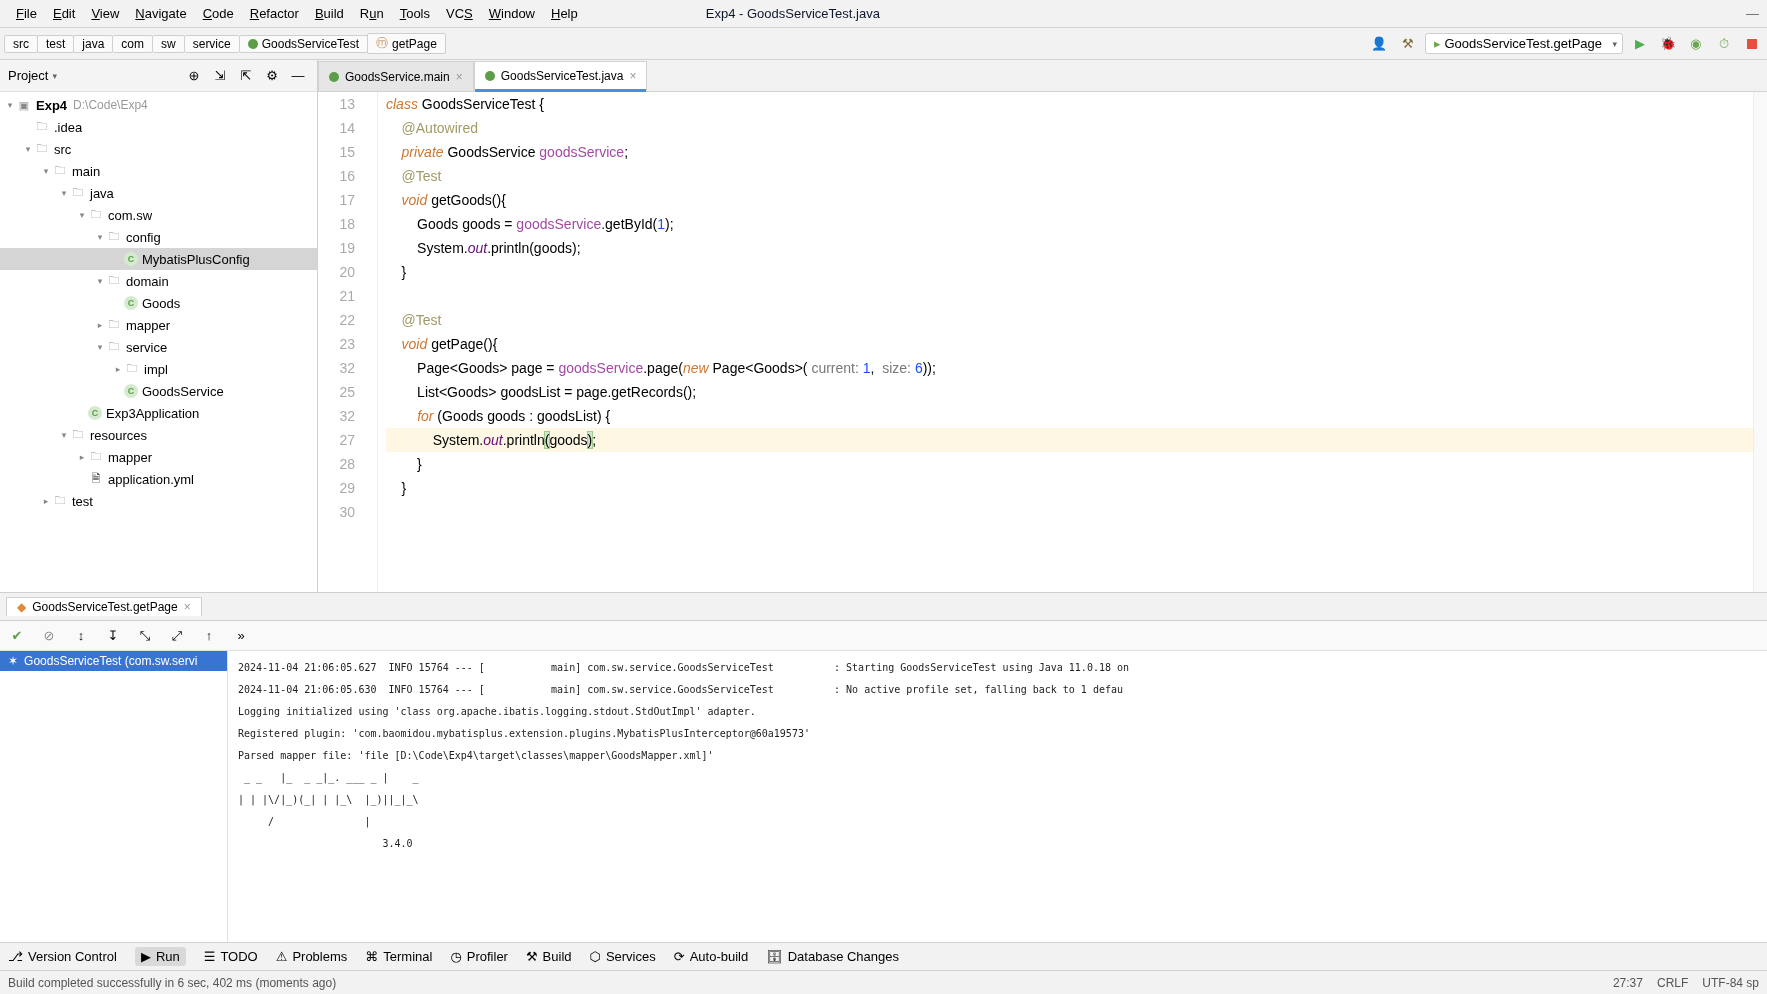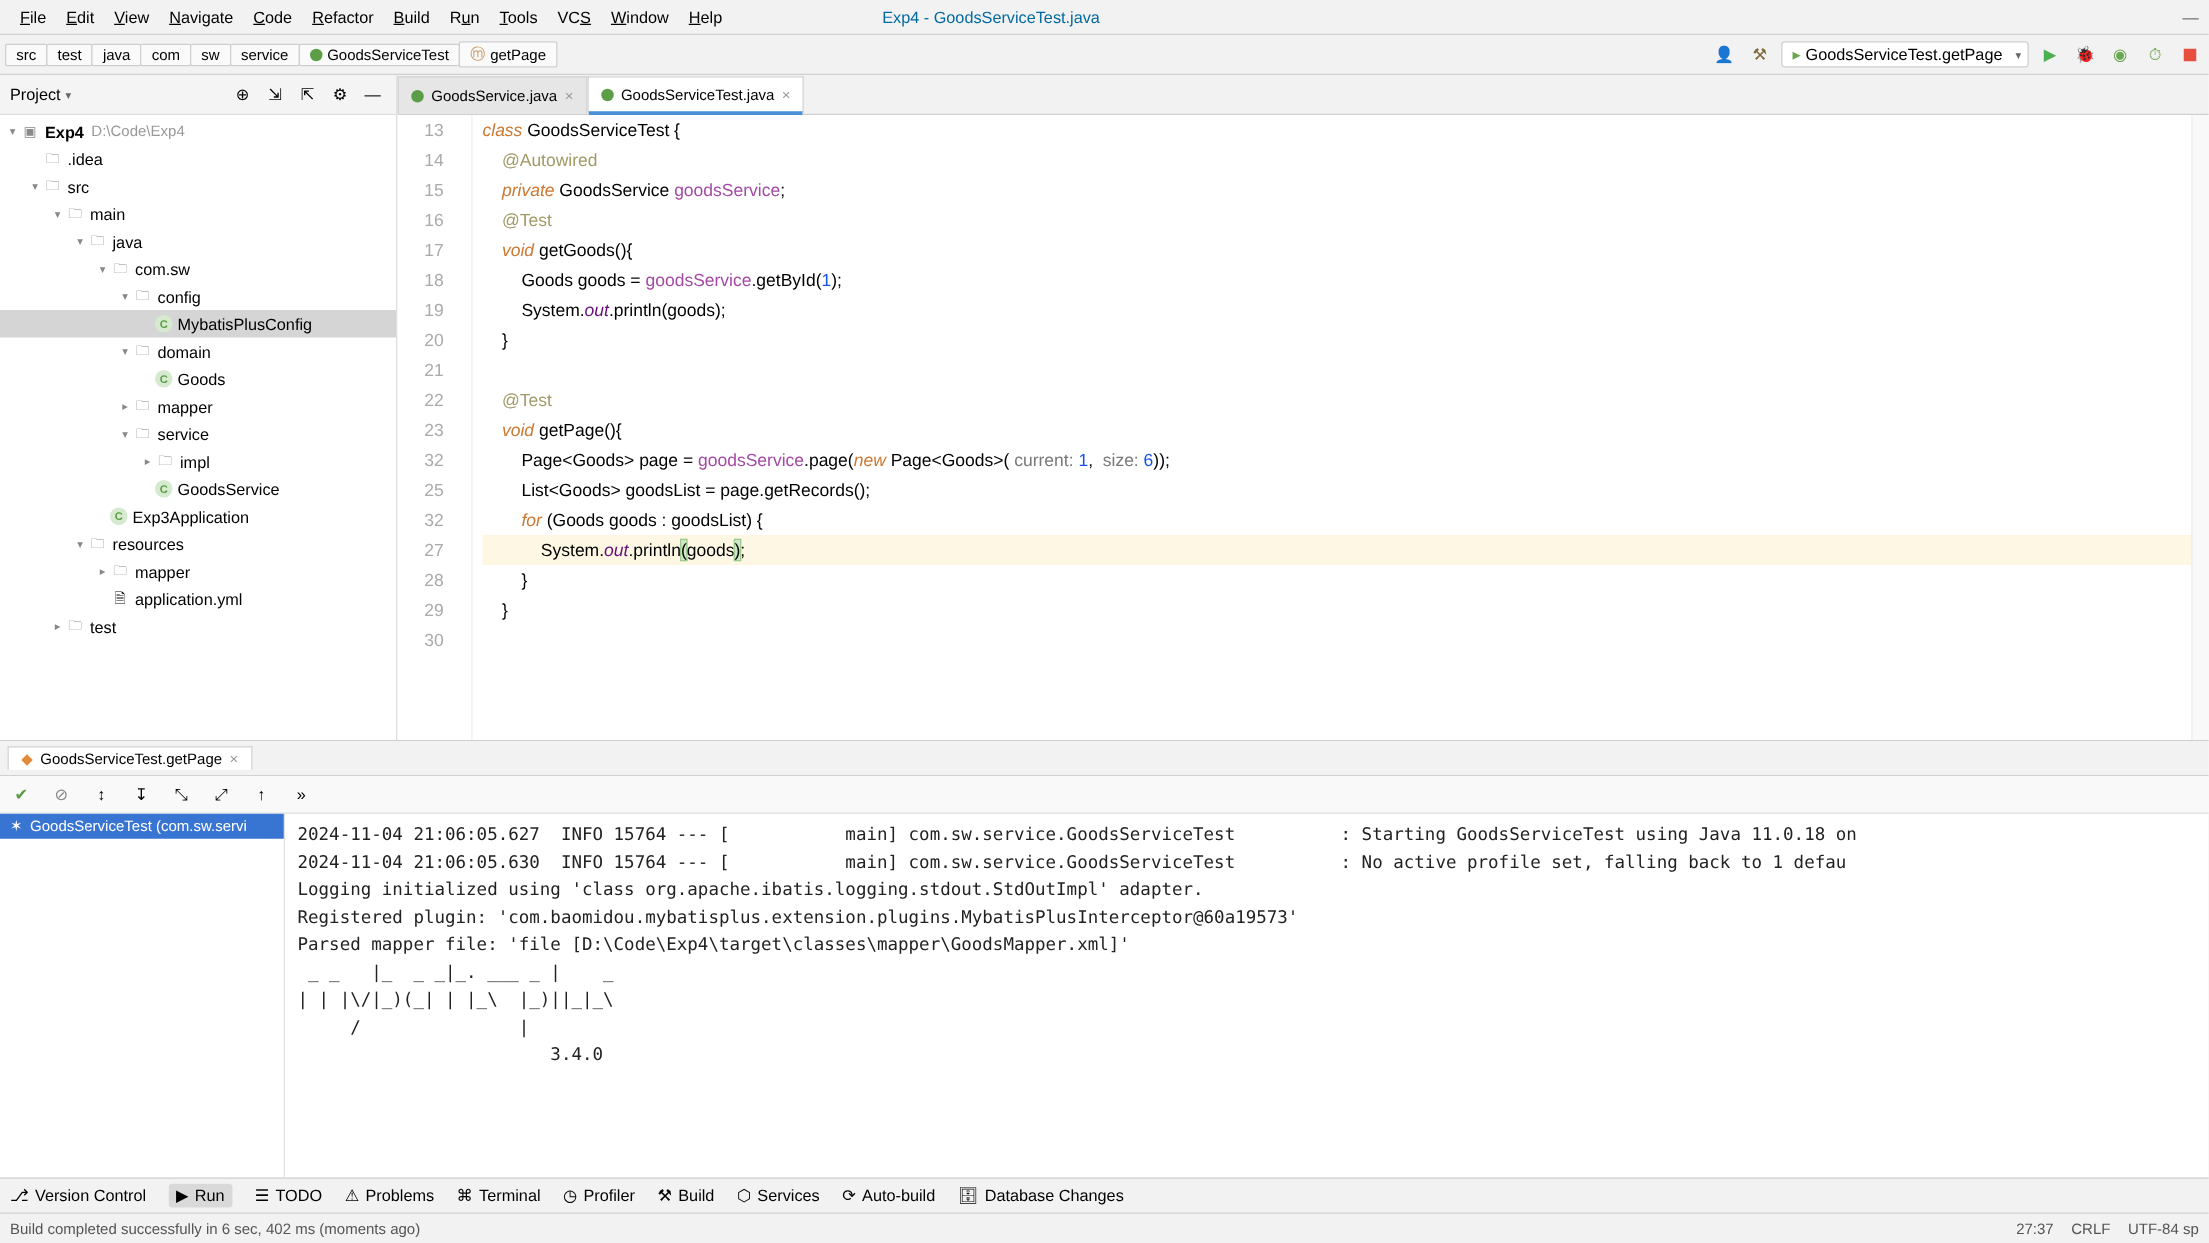--- a/index.html
+++ b/index.html
@@ -2,21 +2,21 @@
 <html><head>
 <meta charset="utf-8">
 <style>
 * { margin: 0; padding: 0; box-sizing: border-box; font-family: "Segoe UI", Arial, sans-serif; }
 body { width: 1767px; height: 994px; background: #f2f2f2; overflow: hidden; display: flex; flex-direction: column; font-size: 13px; }
 
 
 .menu-bar { height: 28px; background: #f2f2f2; display: flex; align-items: center; padding: 0 8px; border-bottom: 1px solid #d1d1d1; }
 .menu-item { padding: 2px 8px; cursor: pointer; }
 .menu-item u { text-decoration: underline; }
-.window-title { margin-left: 120px; color: #0369a1; }
+.window-title { margin-left: 120px; color: #0f172a; }
 .window-controls { margin-left: auto; display: flex; gap: 20px; color: #666; }
 .window-controls span { cursor: pointer; }
 
 
 .nav-row { height: 32px; background: #f2f2f2; display: flex; align-items: center; padding: 0 4px; border-bottom: 1px solid #d1d1d1; }
 .breadcrumb { display: flex; align-items: center; gap: 0; }
 .crumb { padding: 1px 8px; border: 1px solid #cfcfcf; border-radius: 2px; margin-right: -1px; background: #fafafa; font-size: 12px; display: flex; align-items: center; gap: 4px; }
 .toolbar-right { margin-left: auto; display: flex; align-items: center; gap: 6px; }
 .tb-icon { width: 22px; height: 22px; display: inline-flex; align-items: center; justify-content: center; cursor: pointer; }
 .run-config { border: 1px solid #cfcfcf; border-radius: 3px; padding: 2px 20px 2px 8px; background: #fff; position: relative; display: flex; align-items: center; gap: 4px; }
@@ -62,21 +62,21 @@
 .editor-right-stripe { width: 14px; background: #f9f9f9; border-left: 1px solid #eee; position: relative; }
 
 
 .run-panel { height: 350px; border-top: 1px solid #cfcfcf; display: flex; flex-direction: column; background: #fff; }
 .run-tabs { height: 28px; background: #f2f2f2; display: flex; align-items: center; border-bottom: 1px solid #d1d1d1; padding-left: 6px; }
 .run-tab { padding: 2px 10px; background: #fff; border: 1px solid #d1d1d1; border-bottom: none; display: flex; align-items: center; gap: 6px; font-size: 12px; }
 .run-toolbar { height: 30px; background: #f9f9f9; display: flex; align-items: center; gap: 10px; padding: 0 6px; border-bottom: 1px solid #e0e0e0; }
 .run-body { flex: 1; display: flex; min-height: 0; }
 .run-tree { width: 228px; background: #fff; border-right: 1px solid #e0e0e0; }
 .run-tree-item { background: #3874d1; color: #fff; padding: 3px 8px; display: flex; align-items: center; gap: 6px; font-size: 12px; }
-.console { flex: 1; overflow: auto; padding: 6px 10px; font-family: "Consolas", monospace; font-size: 14px; line-height: 22px; white-space: pre; color: #222; }
+.console { flex: 1; overflow: auto; padding: 6px 10px; font-family: "Consolas", monospace; font-size: 10px; line-height: 22px; white-space: pre; color: #222; }
 
 
 .bottom-tools { height: 28px; background: #f2f2f2; display: flex; align-items: center; border-top: 1px solid #d1d1d1; gap: 18px; padding: 0 8px; font-size: 13px; }
 .bottom-tools .tool { display: flex; align-items: center; gap: 5px; cursor: pointer; }
 .bottom-tools .tool.active { background: #d9d9d9; padding: 2px 6px; border-radius: 3px; }
 
 
 .status-bar { height: 24px; background: #f2f2f2; display: flex; align-items: center; padding: 0 8px; border-top: 1px solid #d1d1d1; font-size: 12px; color: #555; }
 .status-bar .spacer { flex: 1; }
 
@@ -250,21 +250,21 @@
             <span class="tree-label">test</span>
           </div>
         </div>
     </div>
   </div>
 
   <div class="editor-area">
     <div class="tab-bar" id="tabs">
         <div class="ed-tab">
           <span class="ico ico-green-circle" style="width:10px;height:10px;"></span>
-          <span>GoodsService.java</span>
+          <span>GoodsService.main</span>
           <span class="close">×</span>
         </div>
         <div class="ed-tab active">
           <span class="ico ico-green-circle" style="width:10px;height:10px;"></span>
           <span>GoodsServiceTest.java</span>
           <span class="close">×</span>
         </div>
       </div>
     <div class="editor-body">
       <div class="gutter" id="gutter">

